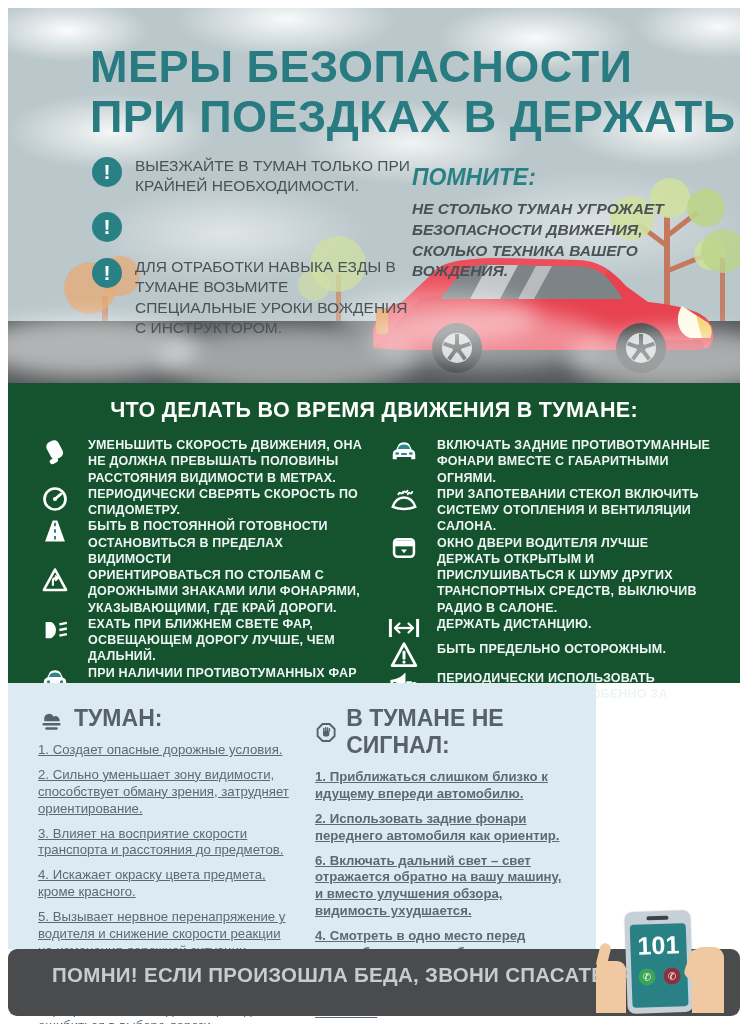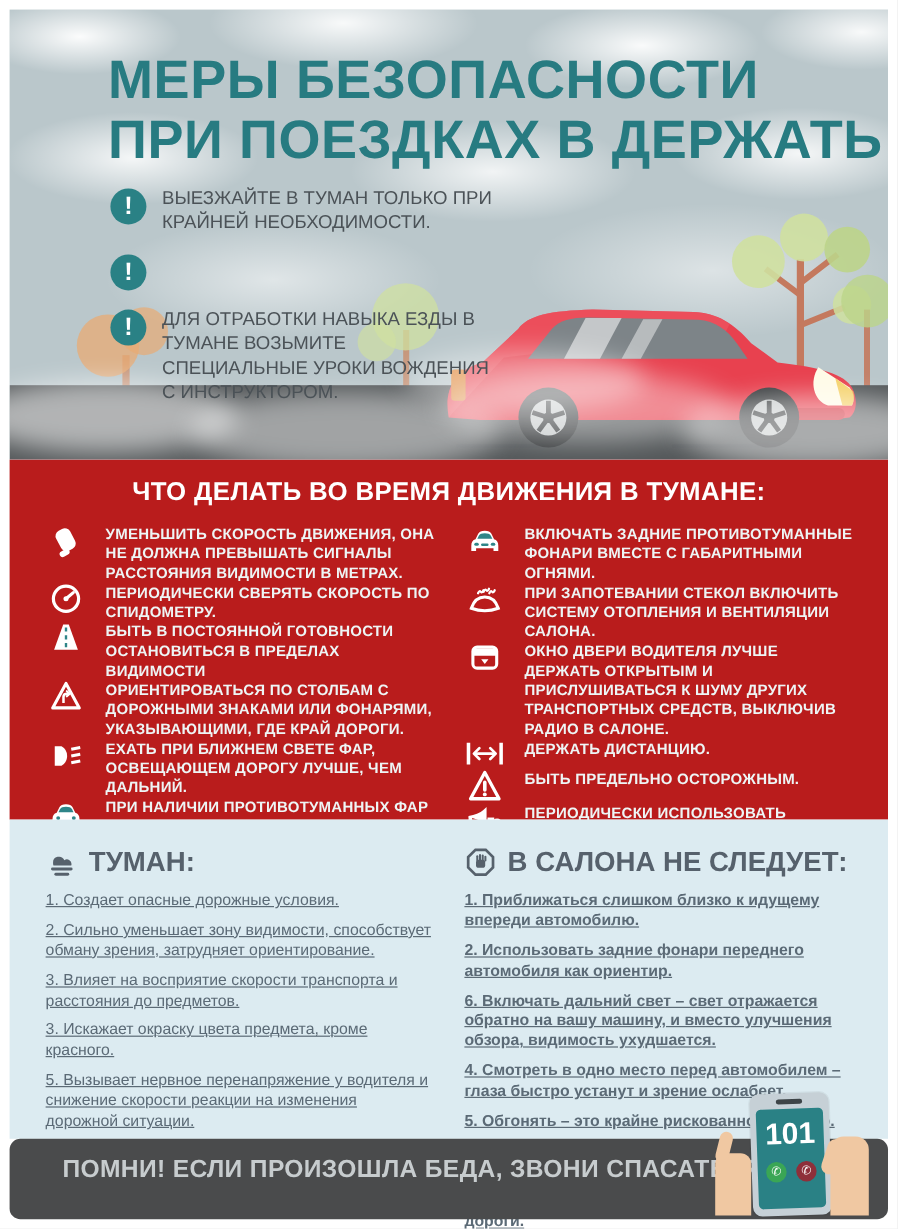--- a/index.html
+++ b/index.html
@@ -25,29 +25,29 @@
         font-size:21px;display:flex;align-items:center;justify-content:center;margin-top:1px;}
   .intro-text{font-size:15.5px;font-weight:normal;color:#4b5257;line-height:1.3;}
   .remember{position:absolute;left:404px;top:156px;width:300px;z-index:4;}
   .remember-label{color:#2a8185;font-size:23px;font-weight:bold;font-style:italic;margin-bottom:8px;}
   .remember-text{color:#4b5257;font-size:15.5px;font-weight:bold;font-style:italic;line-height:1.34;}
   .tree{position:absolute;z-index:1;}
   .road{position:absolute;left:0;bottom:0;width:100%;height:62px;background:#54585a;z-index:2;}
   .fog{position:absolute;border-radius:50%;background:rgba(255,255,255,.55);filter:blur(10px);z-index:3;}
   .car-wrap{position:absolute;left:352px;top:238px;z-index:3;}
   
-  .mid{position:absolute;left:8px;top:383px;width:732px;height:300px;background:#b91c1c;color:#fff;}
+  .mid{position:absolute;left:8px;top:383px;width:732px;height:300px;background:#14532d;color:#fff;}
   .mid-heading{text-align:center;font-size:21.5px;font-weight:bold;padding-top:15px;letter-spacing:.3px;}
   .mid-cols{display:flex;padding:14px 26px 0 26px;gap:18px;height:244px;}
   .mid-col{flex:1;display:flex;flex-direction:column;justify-content:space-between;}
   .mid-item{display:flex;gap:12px;align-items:flex-start;}
   .mid-icon{flex:0 0 42px;display:flex;justify-content:center;margin-top:-1px;}
   .mid-text{font-size:12.5px;font-weight:600;line-height:1.3;color:#eef5f5;letter-spacing:.2px;}
   
-  .bottom{position:absolute;left:8px;top:683px;width:732px;height:266px;background:#dcebf1;
+  .bottom{position:absolute;left:8px;top:683px;width:588px;height:266px;background:#dcebf1;
           display:flex;gap:26px;padding:22px 30px 0 30px;box-sizing:border-box;}
   .b-col{flex:1;}
   .b-head{display:flex;align-items:center;gap:9px;color:#56616c;font-size:23px;font-weight:bold;margin-bottom:10px;}
   .b-col p{margin:0 0 8px 0;font-size:13.2px;line-height:1.28;color:#5b6a76;text-decoration:underline;}
   .b-col.bold p{font-weight:bold;}
   
   .footer{position:absolute;left:8px;top:949px;width:732px;height:67px;}
   .footer-bar{position:absolute;inset:0;background:#4a4b4c;border-radius:9px;}
   .footer-text{position:absolute;left:44px;top:14px;color:#c7ccce;font-size:20.5px;font-weight:bold;letter-spacing:.3px;}
   .phone-wrap{position:absolute;right:16px;bottom:3px;width:128px;height:102px;z-index:5;}
@@ -109,20 +109,24 @@
       </div>
       <div class="intro-item">
         <span class="bang">!</span>
       </div>
       <div class="intro-item">
         <span class="bang">!</span>
         <div class="intro-text">ДЛЯ ОТРАБОТКИ НАВЫКА ЕЗДЫ В ТУМАНЕ ВОЗЬМИТЕ СПЕЦИАЛЬНЫЕ УРОКИ ВОЖДЕНИЯ С ИНСТРУКТОРОМ.</div>
       </div>
     </div>
 
+    <div class="remember">
+      <div class="remember-label">ПОМНИТЕ:</div>
+      <div class="remember-text">НЕ СТОЛЬКО ТУМАН УГРОЖАЕТ БЕЗОПАСНОСТИ ДВИЖЕНИЯ, СКОЛЬКО ТЕХНИКА ВАШЕГО ВОЖДЕНИЯ.</div>
+    </div>
 
     <div class="road"></div>
 
     <div class="car-wrap">
       <svg width="388" height="128" viewBox="0 0 388 128">
         <path d="M14 102 C10 80 17 63 42 56 L72 28 C80 17 98 13 134 12 L218 14 C238 15 251 23 266 40 L288 56 C324 60 344 66 350 77 C355 87 354 97 348 102 L330 104 L40 104 Z" fill="#e8414f"></path>
         <path d="M14 102 C10 80 17 63 42 56 L72 28 C80 17 98 13 134 12 L218 14 C230 14.6 240 18 248 24 L245 30 L60 52 L20 95 Z" fill="#ef5a66" opacity=".55"></path>
         <path d="M80 53 L100 28 C106 21 116 18.5 130 18.5 L222 20.5 C236 21.5 246 29 254 40 L263 53 Z" fill="#7d8488"></path>
         <polygon points="128,19 158,19 140,53 110,53" fill="#ffffff" opacity=".55"></polygon>
         <polygon points="176,20 192,20 174,53 158,53" fill="#ffffff" opacity=".45"></polygon>
@@ -186,21 +190,21 @@
       <div class="mid-col">
         <div class="mid-item">
           <span class="mid-icon">
             <svg width="30" height="30" viewBox="0 0 24 24">
                 <g fill="#fff" transform="rotate(-28 12 12)">
                   <rect x="7" y="3.5" width="10.5" height="15" rx="4"></rect>
                   <rect x="4" y="16.5" width="7" height="4" rx="2"></rect>
                 </g>
               </svg>
           </span>
-          <div class="mid-text">УМЕНЬШИТЬ СКОРОСТЬ ДВИЖЕНИЯ, ОНА НЕ ДОЛЖНА ПРЕВЫШАТЬ СИГНАЛЫ РАССТОЯНИЯ ВИДИМОСТИ В МЕТРАХ.</div>
+          <div class="mid-text">УМЕНЬШИТЬ СКОРОСТЬ ДВИЖЕНИЯ, ОНА НЕ ДОЛЖНА ПРЕВЫШАТЬ ПОЛОВИНЫ РАССТОЯНИЯ ВИДИМОСТИ В МЕТРАХ.</div>
         </div>
         <div class="mid-item">
           <span class="mid-icon">
             <svg width="28" height="28" viewBox="0 0 24 24">
                 <circle cx="12" cy="12" r="9" fill="none" stroke="#fff" stroke-width="2.3"></circle>
                 <line x1="12" y1="12" x2="17.2" y2="7.6" stroke="#fff" stroke-width="2.3" stroke-linecap="round"></line>
                 <circle cx="12" cy="12" r="1.8" fill="#fff"></circle>
               </svg>
           </span>
           <div class="mid-text">ПЕРИОДИЧЕСКИ СВЕРЯТЬ СКОРОСТЬ ПО СПИДОМЕТРУ.</div>
@@ -328,36 +332,36 @@
         <svg width="27" height="27" viewBox="0 0 24 24">
             <path d="M5.5 12.5 a4.4 4.4 0 0 1 8.4-2 a3.4 3.4 0 0 1 5.3 2.9 q0 .6-.2 1.1 H5.8 q-.3-1-.3-2 Z" fill="#56616c"></path>
             <rect x="4" y="16" width="16" height="2.2" rx="1.1" fill="#56616c"></rect>
             <rect x="6.5" y="19.8" width="11" height="2.2" rx="1.1" fill="#56616c"></rect>
           </svg>
         <span>ТУМАН:</span>
       </div>
       <p>1. Создает опасные дорожные условия.</p>
       <p>2. Сильно уменьшает зону видимости, способствует обману зрения, затрудняет ориентирование.</p>
       <p>3. Влияет на восприятие скорости транспорта и расстояния до предметов.</p>
-      <p>3. Искажает окраску цвета предмета, кроме красного.</p>
+      <p>4. Искажает окраску цвета предмета, кроме красного.</p>
       <p>5. Вызывает нервное перенапряжение у водителя и снижение скорости реакции на изменения дорожной ситуации.</p>
       <p>6. Скрывает ориентиры и дорожные знаки – можно не разглядеть перекресток, пешеходный переход и ошибиться в выборе дороги.</p>
     </div>
 
     <div class="b-col bold">
       <div class="b-head">
         <svg width="27" height="27" viewBox="0 0 24 24">
             <path d="M8.2 2.8 H15.8 L21.2 8.2 V15.8 L15.8 21.2 H8.2 L2.8 15.8 V8.2 Z" fill="none" stroke="#56616c" stroke-width="2"></path>
             <rect x="8.6" y="10.2" width="6.8" height="6" rx="2" fill="#56616c"></rect>
             <rect x="8.8" y="6.8" width="1.5" height="4.5" rx=".75" fill="#56616c"></rect>
             <rect x="10.8" y="6" width="1.5" height="5.2" rx=".75" fill="#56616c"></rect>
             <rect x="12.8" y="6.3" width="1.5" height="5" rx=".75" fill="#56616c"></rect>
             <rect x="14.8" y="7.2" width="1.5" height="4.2" rx=".75" fill="#56616c"></rect>
           </svg>
-        <span>В САЛОНА НЕ СЛЕДУЕТ:</span>
+        <span>В ТУМАНЕ НЕ СИГНАЛ:</span>
       </div>
       <p>1. Приближаться слишком близко к идущему впереди автомобилю.</p>
       <p>2. Использовать задние фонари переднего автомобиля как ориентир.</p>
       <p>6. Включать дальний свет – свет отражается обратно на вашу машину, и вместо улучшения обзора, видимость ухудшается.</p>
       <p>4. Смотреть в одно место перед автомобилем –  глаза быстро устанут и зрение ослабеет.</p>
       <p>5. Обгонять – это крайне рискованно и опасно.</p>
       <p>6. Пытаться проскочить полосу тумана в низине на дороге.</p>
       <p>7. Ставить автомобиль на стоянку в пределах дороги.</p>
     </div>
 

